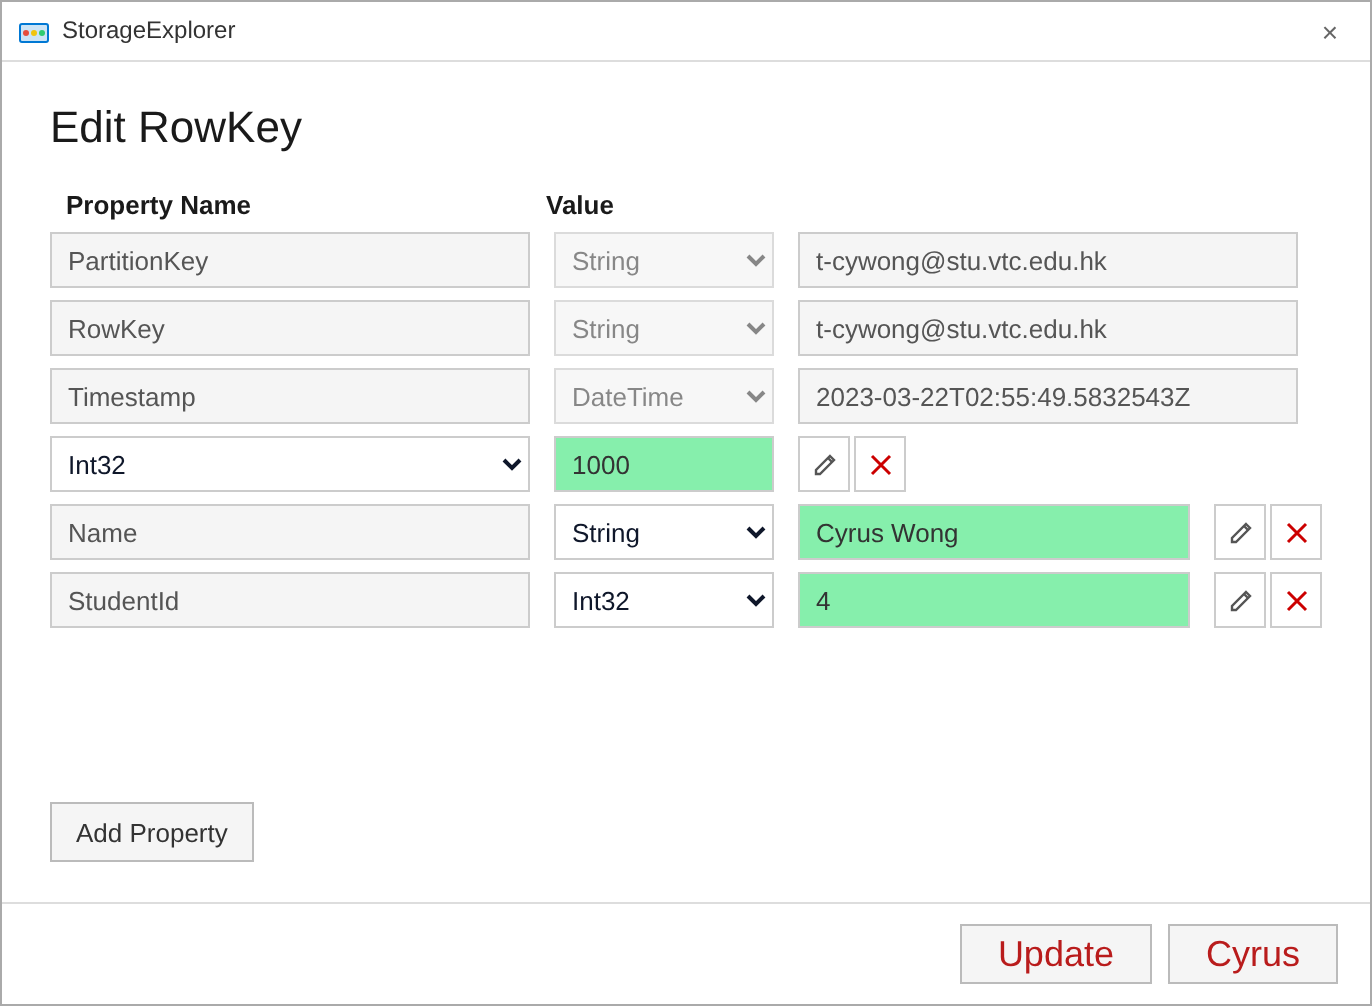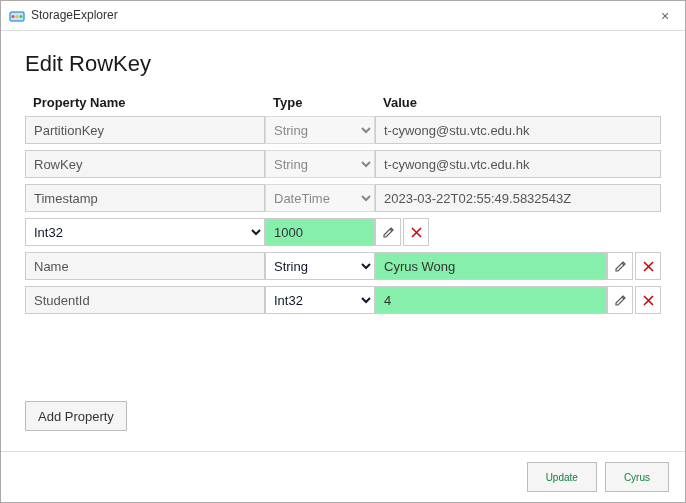--- a/index.html
+++ b/index.html
@@ -83,21 +83,21 @@
     }
     .col-header {
       font-weight: 700;
       font-size: 13px;
       color: #1a1a1a;
       padding: 0 8px;
     }
     .row {
       display: grid;
       grid-template-columns: 240px 110px 1fr auto;
-      gap: 0;
+      gap: 12px;
       margin-bottom: 6px;
       align-items: center;
     }
     .field-input {
       height: 28px;
       border: 1px solid #ccc;
       padding: 0 8px;
       font-size: 13px;
       color: #333;
       background: #86efac;
@@ -159,23 +159,23 @@
       display: flex;
       justify-content: flex-end;
       gap: 8px;
       flex-shrink: 0;
     }
     .footer-btn {
       height: 30px;
       padding: 0 18px;
       border: 1px solid #bbb;
       background: #f5f5f5;
-      font-size: 10px;
-      cursor: pointer;
-      color: #15803d;
+      font-size: 18px;
+      cursor: pointer;
+      color: #b91c1c;
     }
     .footer-btn.primary {
       background: #f5f5f5;
     }
   </style>
 </head>
 <body>
 
 <div class="window">
 
@@ -193,21 +193,20 @@
       <span class="titlebar-title">StorageExplorer</span>
     </div>
     <button class="close-btn">×</button>
   </div>
 
   <div class="content">
     <h1 class="page-title">Edit RowKey</h1>
 
     <div class="table-header">
       <div class="col-header">Property Name</div>
-      <div class="col-header">Type</div>
       <div class="col-header">Value</div>
     </div>
 
     <div id="rows-container">
         <div class="row">
           <input type="text" class="field-input" disabled="" value="PartitionKey" style="">
           <select class="type-select" disabled=""><option value="String">String</option><option value="Int32">Int32</option><option value="Int64">Int64</option><option value="DateTime">DateTime</option><option value="Boolean">Boolean</option><option value="Double">Double</option><option value="Binary">Binary</option><option value="Guid">Guid</option></select>
           <input type="text" class="field-input" disabled="" value="t-cywong@stu.vtc.edu.hk" style="">
           <div class="row-actions"></div>
         </div>

